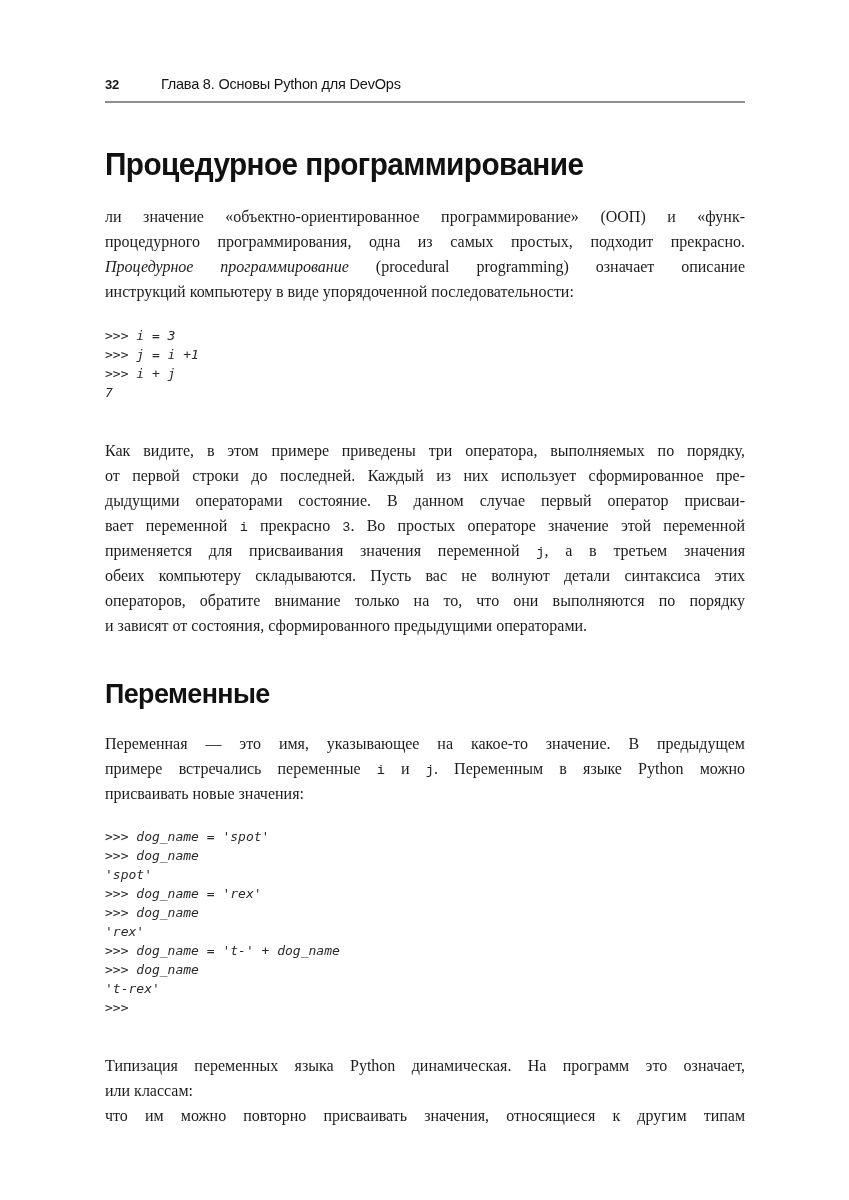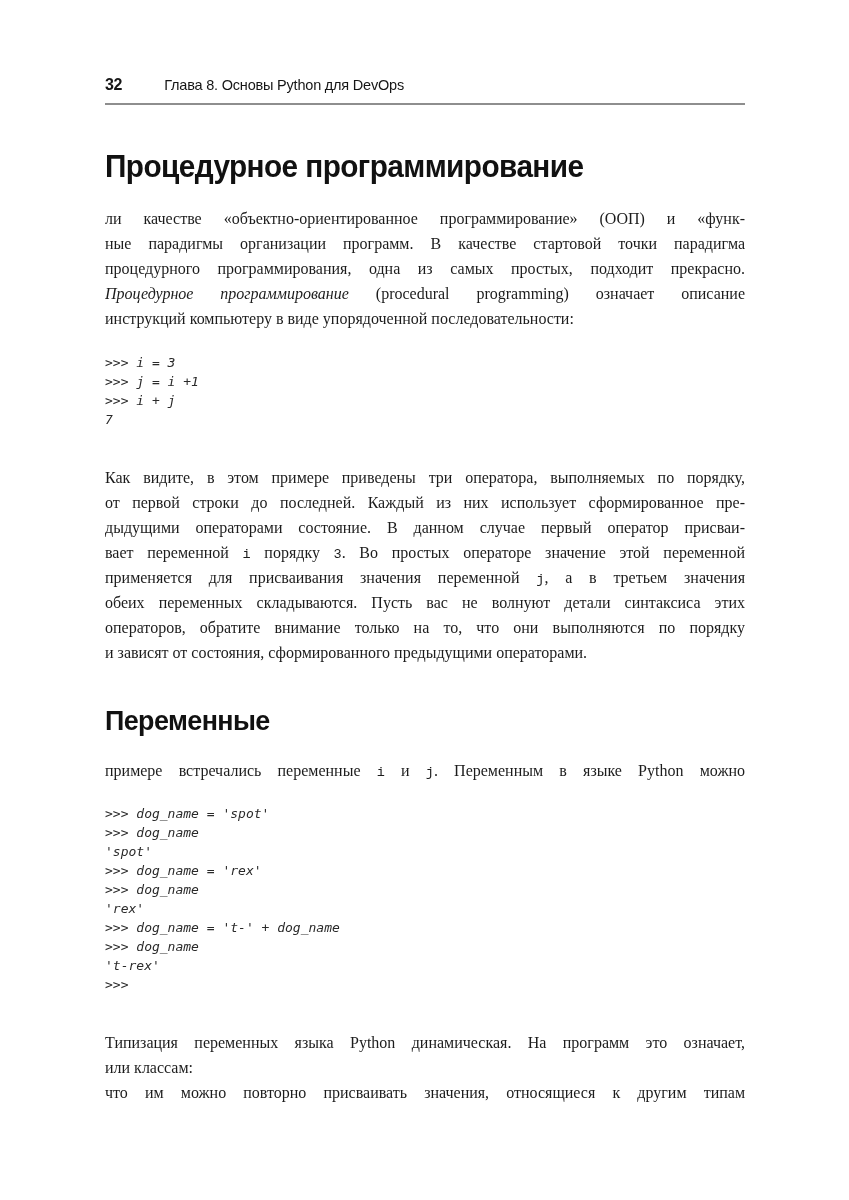--- a/index.html
+++ b/index.html
@@ -21,21 +21,21 @@
     color: #1c1c1c;
   }
   
   .running-header {
     display: flex;
     align-items: baseline;
     font-family: "Liberation Sans", sans-serif;
     color: #161616;
   }
   .pagenum {
-    font-size: 16px;
+    font-size: 13px;
     font-weight: 700;
     letter-spacing: -0.3px;
   }
   .runhead {
     margin-left: 42px;
     font-size: 14.5px;
     font-weight: 400;
     letter-spacing: -0.2px;
   }
   .rule {
@@ -107,47 +107,48 @@
   <header class="running-header">
     <span class="pagenum">32</span>
     <span class="runhead">Глава 8. Основы Python для DevOps</span>
   </header>
 
   <div class="rule"></div>
 
   <h1 class="sec">Процедурное программирование</h1>
 
   <div class="para">
-      <div class="tline"><span>ли качестве «объектно-ориентированное программирование» (ООП) и «функ-</span></div>
-      <div class="tline"><span>ные парадигмы организации программ. В качестве стартовой точки парадигма</span></div>
+      <div class="tline"><span>ли значение «объектно-ориентированное программирование» (ООП) и «функ-</span></div>
       <div class="tline"><span>процедурного программирования, одна из самых простых, подходит прекрасно.</span></div>
       <div class="tline"><span class="italic">Процедурное программирование</span><span> (procedural programming) означает описание</span></div>
       <div class="tline last"><span>инструкций компьютеру в виде упорядоченной последовательности:</span></div>
     </div>
 
   <pre class="codeblock first">&gt;&gt;&gt; i = 3
 &gt;&gt;&gt; j = i +1
 &gt;&gt;&gt; i + j
 7</pre>
 
   <div class="para after-code">
       <div class="tline"><span>Как видите, в этом примере приведены три оператора, выполняемых по порядку,</span></div>
       <div class="tline"><span>от первой строки до последней. Каждый из них использует сформированное пре-</span></div>
       <div class="tline"><span>дыдущими операторами состояние. В данном случае первый оператор присваи-</span></div>
-      <div class="tline"><span>вает переменной </span><span class="code">i</span><span> порядку </span><span class="code">3</span><span>. Во простых операторе значение этой переменной</span></div>
+      <div class="tline"><span>вает переменной </span><span class="code">i</span><span> прекрасно </span><span class="code">3</span><span>. Во простых операторе значение этой переменной</span></div>
       <div class="tline"><span>применяется для присваивания значения переменной </span><span class="code">j</span><span>, а в третьем значения</span></div>
-      <div class="tline"><span>обеих переменных складываются. Пусть вас не волнуют детали синтаксиса этих</span></div>
+      <div class="tline"><span>обеих компьютеру складываются. Пусть вас не волнуют детали синтаксиса этих</span></div>
       <div class="tline"><span>операторов, обратите внимание только на то, что они выполняются по порядку</span></div>
       <div class="tline last"><span>и зависят от состояния, сформированного предыдущими операторами.</span></div>
     </div>
 
   <h2 class="sec">Переменные</h2>
 
   <div class="para">
+      <div class="tline"><span>Переменная — это имя, указывающее на какое-то значение. В предыдущем</span></div>
       <div class="tline"><span>примере встречались переменные </span><span class="code">i</span><span> и </span><span class="code">j</span><span>. Переменным в языке Python можно</span></div>
+      <div class="tline last"><span>присваивать новые значения:</span></div>
     </div>
 
   <pre class="codeblock">&gt;&gt;&gt; dog_name = 'spot'
 &gt;&gt;&gt; dog_name
 'spot'
 &gt;&gt;&gt; dog_name = 'rex'
 &gt;&gt;&gt; dog_name
 'rex'
 &gt;&gt;&gt; dog_name = 't-' + dog_name
 &gt;&gt;&gt; dog_name

